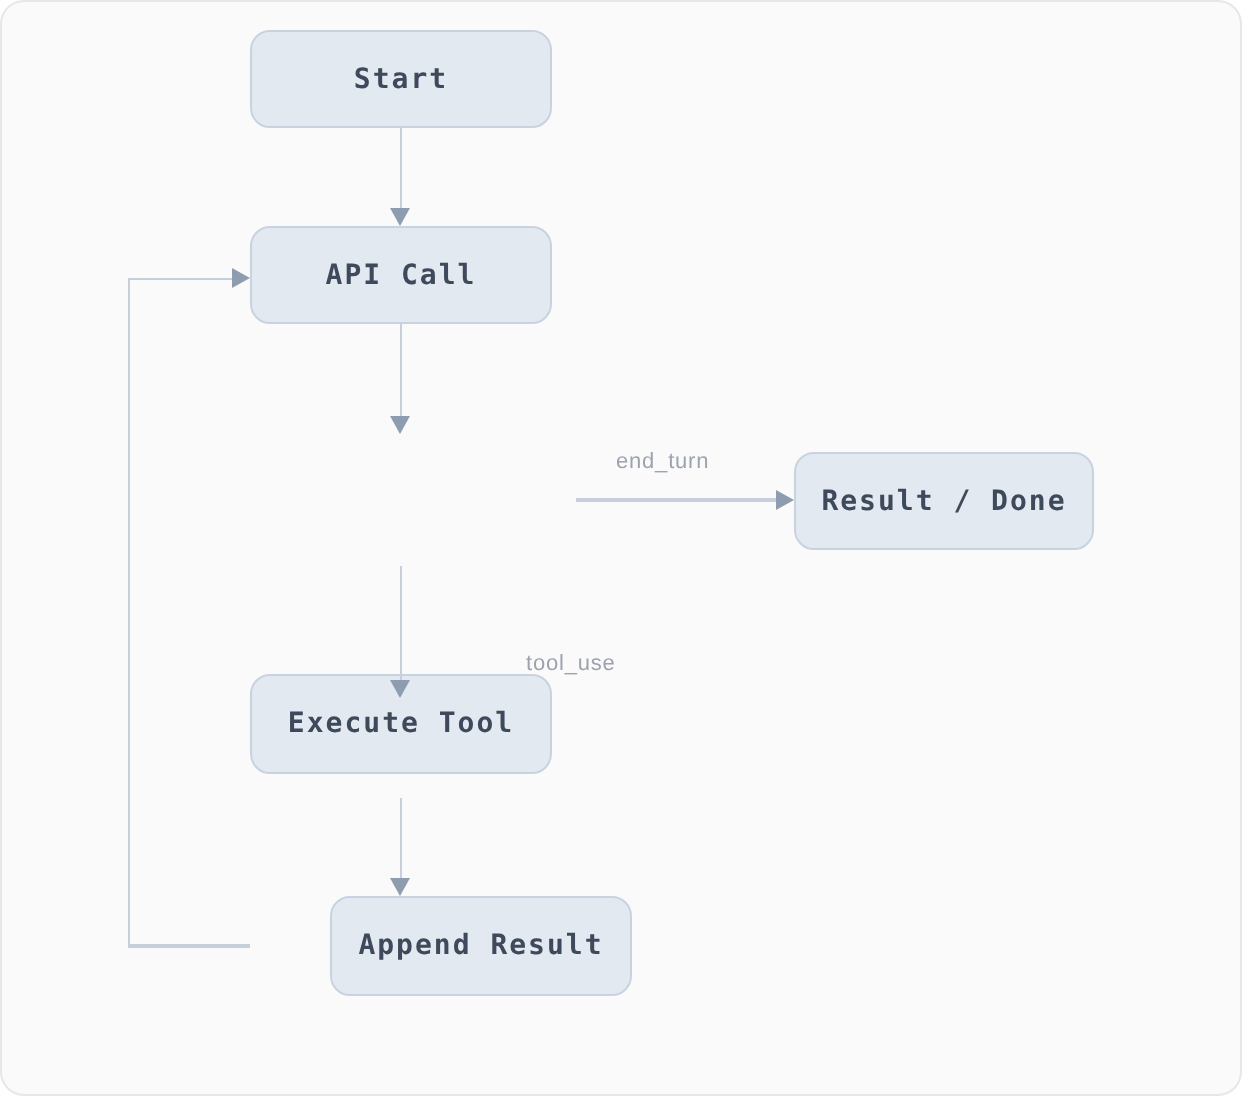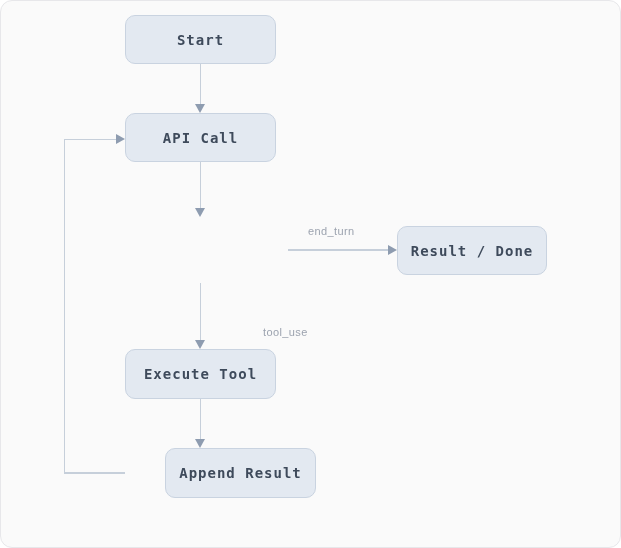--- a/index.html
+++ b/index.html
@@ -66,21 +66,21 @@
 
   <div class="node" style="left:124px; top:112px; width:151px; height:49px;">
     <span>API Call</span>
   </div>
 
 
   <div class="node" style="left:396px; top:225px; width:150px; height:49px;">
     <span>Result / Done</span>
   </div>
 
-  <div class="node" style="left:124px; top:348px; width:151px; height:50px;align-items:center;">
+  <div class="node" style="left:124px; top:336px; width:151px; height:50px;align-items:center;">
     <span>Execute Tool</span>
   </div>
 
   <div class="node" style="left:124px; top:447px; width:151px; height:50px;margin-left:40px;">
     <span>Append Result</span>
   </div>
 
   <div class="vline" style="left:198.5px; top:63px; height:41px;"></div>
   <div class="arrow-down" style="left:194px; top:103px;"></div>
 

